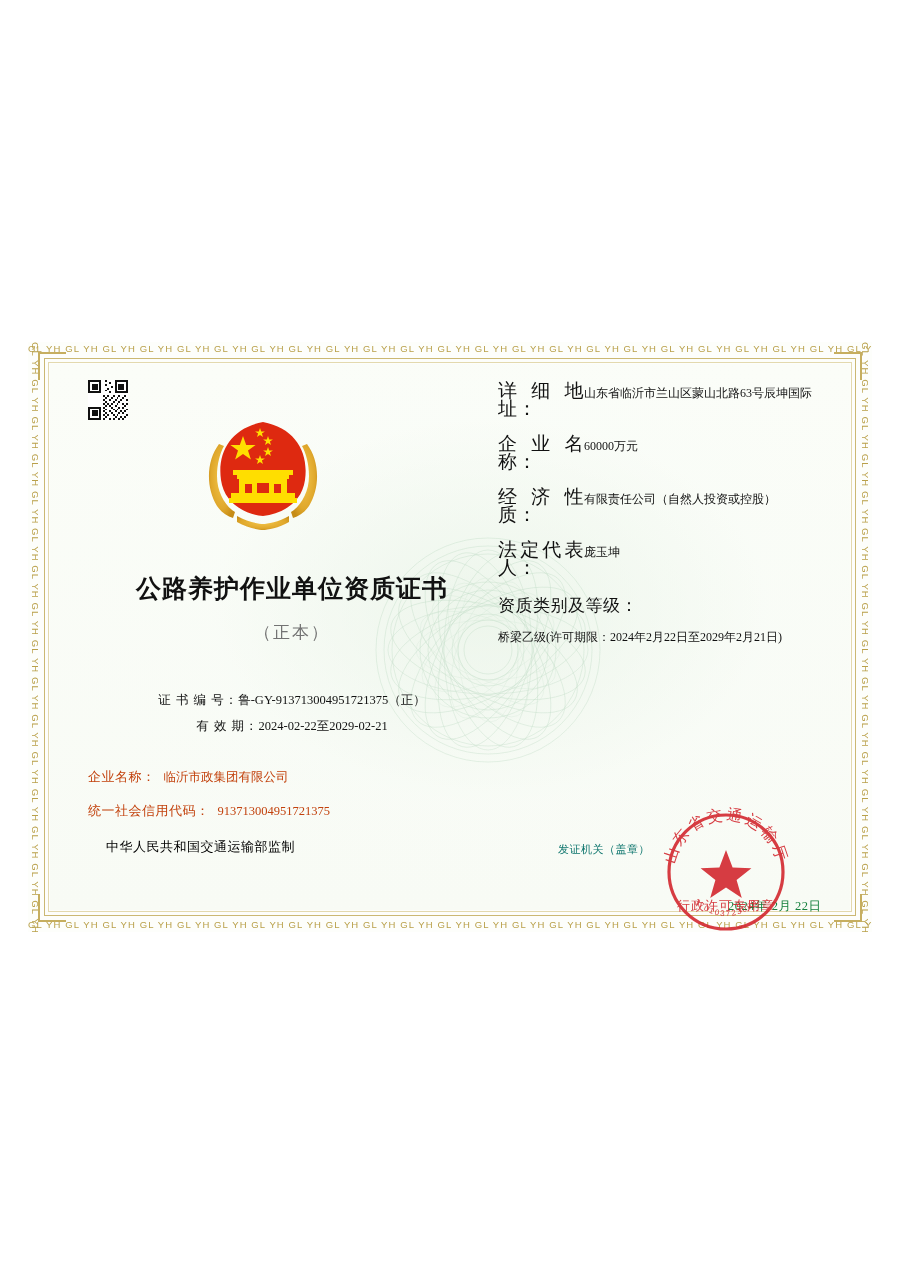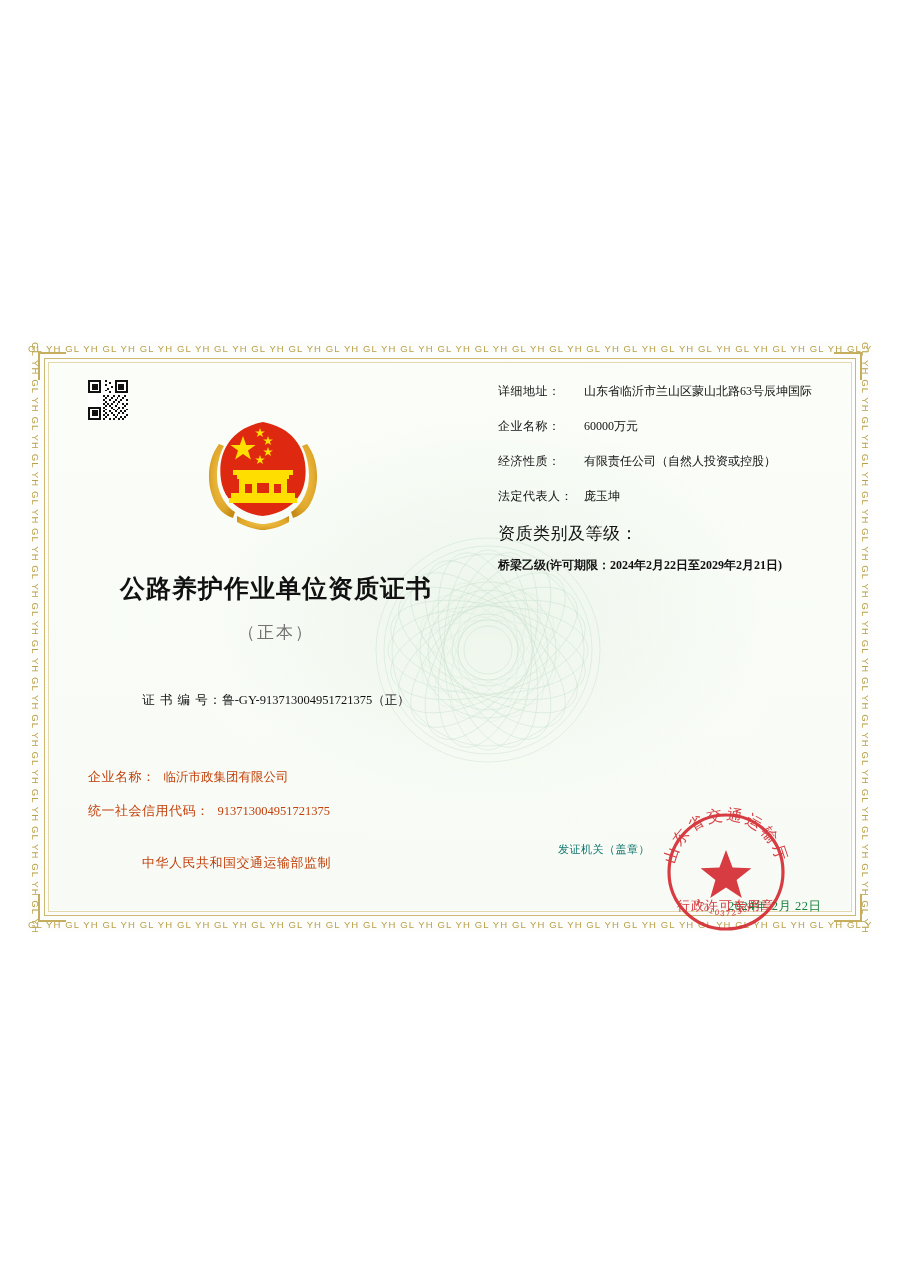--- a/index.html
+++ b/index.html
@@ -124,21 +124,21 @@
     position: absolute;
     left: 165px;
     top: 62px;
     width: 140px;
     height: 128px;
   }
 
   
   .left-col {
     position: absolute;
-    left: 38px;
+    left: 54px;
     top: 230px;
     width: 420px;
   }
   .cert-title {
     font-size: 25px;
     letter-spacing: 1px;
     color: #111;
     text-align: center;
     font-weight: 600;
     font-family: "Liberation Serif", "DejaVu Serif", serif;
@@ -165,25 +165,24 @@
     top: 418px;
     font-size: 13px;
     color: #c2410c;
     line-height: 34px;
   }
   .bottom-left .row .lbl { letter-spacing: 0.5px; }
   .bottom-left .row .val { margin-left: 8px; font-size: 12.5px; }
   .supervise {
     position: absolute;
     left: 78px;
-    top: 512px;
+    top: 496px;
     font-size: 13px;
-    color: #c2410c;
+    color: #000000;
     letter-spacing: 0.5px;
-    margin-left: 36px;
   }
 
   
   .right-col {
     position: absolute;
     left: 470px;
     top: 40px;
     width: 352px;
     font-size: 12.5px;
     color: #111;
@@ -191,38 +190,37 @@
   .field {
     display: flex;
     align-items: baseline;
     margin-bottom: 17px;
     line-height: 18px;
   }
   .field .f-label {
     width: 86px;
     flex: 0 0 86px;
     text-align: justify;
-    font-size: 12px;
+    font-size: 19px;
     letter-spacing: 0.5px;
   }
   .field .f-value {
     flex: 1;
     font-size: 12px;
   }
   .qual-head {
     font-size: 17px;
     margin-top: 9px;
     margin-bottom: 10px;
     letter-spacing: 0.5px;
   }
   .qual-line {
     font-size: 12px;
     line-height: 20px;
     margin-bottom: 10px;
-    font-weight: bold;
   }
 
   
   .issuer {
     position: absolute;
     left: 530px;
     top: 500px;
     font-size: 11px;
     color: #0f766e;
     letter-spacing: 0.5px;
@@ -437,20 +435,23 @@
     </g>
   </svg>
 
   <div class="left-col">
     <div class="cert-title">公路养护作业单位资质证书</div>
     <div class="cert-subtitle">（正本）</div>
     <div class="cert-meta">
       <div>
         <span class="lbl">证 书 编 号：</span><span class="val">鲁-GY-913713004951721375（正）</span>
       </div>
+      <div>
+        <span class="lbl">有 效 期：</span><span class="val">2024-02-22至2029-02-21</span>
+      </div>
     </div>
   </div>
 
   <div class="bottom-left">
     <div class="row">
       <span class="lbl">企业名称：</span><span class="val">临沂市政集团有限公司</span>
     </div>
     <div class="row">
       <span class="lbl">统一社会信用代码：</span><span class="val">913713004951721375</span>
     </div>

